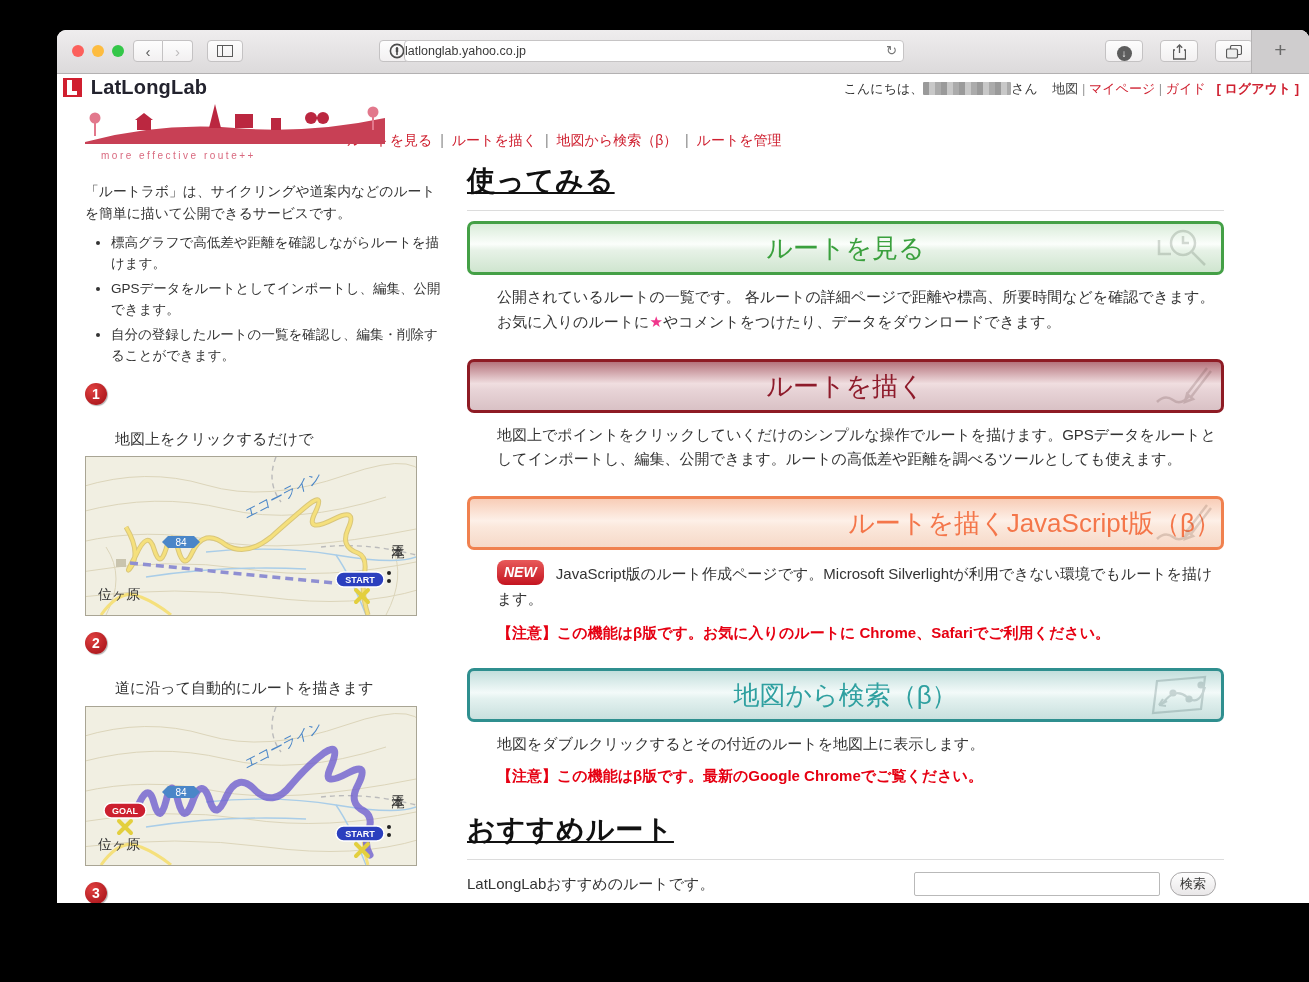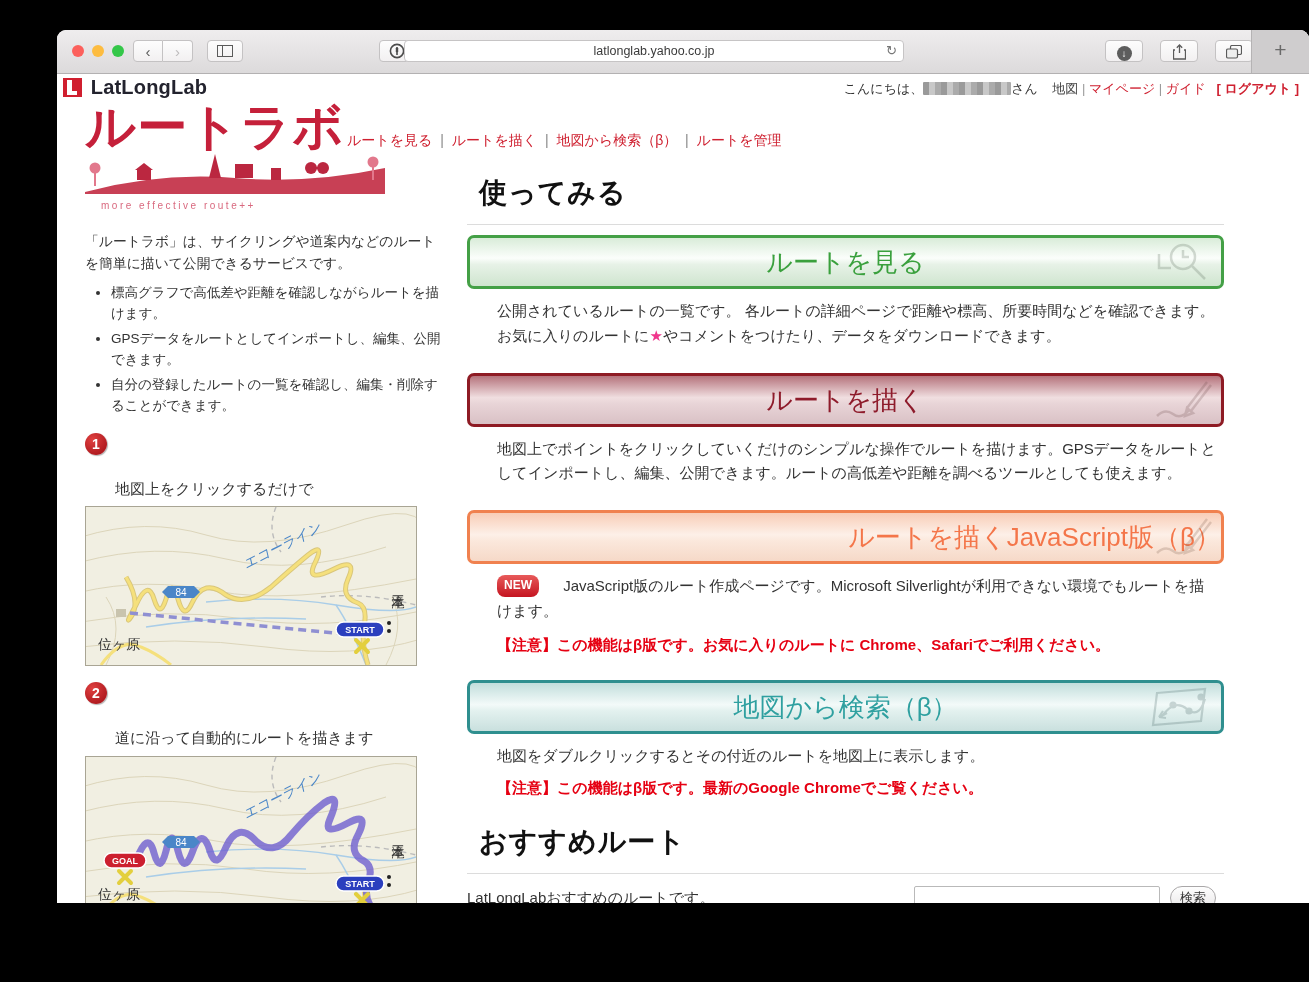--- a/index.html
+++ b/index.html
@@ -12,21 +12,21 @@
   .tl{position:absolute;top:15px;width:12px;height:12px;border-radius:50%;}
   .tl.r{left:15px;background:#fc605c;}
   .tl.y{left:35px;background:#fdbc40;}
   .tl.g{left:55px;background:#34c749;}
   .tbtn{position:absolute;top:10px;height:22px;background:linear-gradient(#fdfdfd,#f2f0f1);
     border:1px solid #c4c2c3;border-radius:4px;color:#5a5a5a;text-align:center;
     font-size:15px;line-height:21px;box-sizing:border-box;}
   .tbtn.dis{color:#bdbbbc;}
   .urlbar{position:absolute;left:347px;top:10px;width:500px;height:22px;background:#fff;
     border:1px solid #c6c4c5;border-radius:4px;box-sizing:border-box;
-    text-align:center;font-size:12.5px;color:#3a3a3a;line-height:20px;}
+    text-align:left;font-size:12.5px;color:#3a3a3a;line-height:20px;}
   .reload{position:absolute;right:6px;top:0;color:#777;font-size:13px;line-height:20px;}
   .newtabzone{position:absolute;right:0;top:0;width:57px;height:43px;background:#cfcdce;
     border-left:1px solid #b5b3b4;text-align:center;color:#6a6a6a;font-size:21px;line-height:40px;}
   .icon-circle-dl{display:inline-block;width:15px;height:15px;border-radius:50%;background:#5d5d5d;
     color:#fff;font-size:10px;line-height:15px;vertical-align:middle;}
   
   .page{position:relative;height:866px;background:#fff;overflow:hidden;}
   a,.lnk{text-decoration:none;cursor:pointer;}
   .red{color:#cf2030;}
   .site-header{position:absolute;left:0;top:0;width:100%;height:28px;}
@@ -51,38 +51,38 @@
   .sidebar li{margin-bottom:4px;}
   .easy{font-size:13.8px;margin:12px 0 0 0;}
   .step{margin:16px 0 6px 0;font-size:15px;display:flex;}
   .stepnum{flex:0 0 22px;width:22px;height:22px;border-radius:50%;color:#fff;text-align:center;
     line-height:22px;font-size:14px;font-weight:bold;margin-right:8px;
     background:radial-gradient(circle at 35% 30%,#e04040,#9f0d14);box-shadow:1px 1px 1px rgba(0,0,0,.3);}
   .steptext{line-height:1.5;padding-top:1px;margin-top:44px;}
   .mapimg{width:330px;height:158px;border:1px solid #a9a594;display:block;}
   
   .main{position:absolute;left:410px;top:88px;width:757px;color:#333;}
-  h1{font-size:28px;margin:12px;color:#111;letter-spacing:1px;}
+  h1{font-size:28px;margin:0;color:#111;letter-spacing:1px;text-decoration:underline;}
   .rule{border:none;border-top:1px solid #dcdcdc;margin:10px 0 10px 0;}
   .card{position:relative;height:48px;border-radius:7px;margin:4px 0 10px 0;
     font-size:26px;text-align:center;line-height:48px;overflow:hidden;}
   .card .cicon{position:absolute;right:8px;top:2px;opacity:.45;}
   .card.green{border:3px solid #44a046;color:#3aa03d;
     background:linear-gradient(180deg,#d9ecd9 0%,#fbfefb 42%,#e7f2e7 55%,#cfe5cf 100%);}
   .card.dred{border:3px solid #8e1b24;color:#8e1b2b;
     background:linear-gradient(180deg,#b5737c 0%,#f0dee0 45%,#e8d4d7 58%,#d9c1c5 100%);}
   .card.orange{border:3px solid #f0814f;color:#f4764a;
     background:linear-gradient(180deg,#f8cdb7 0%,#fdf0e8 45%,#fbe8dc 58%,#f6d9c8 100%);text-align:right;}
   .card.teal{border:3px solid #2f8f8f;color:#2fa0a0;
     background:linear-gradient(180deg,#c2dedc 0%,#f3faf9 45%,#e3f1ef 58%,#c9e0de 100%);}
   .desc{font-size:15px;line-height:1.65;margin:0 6px 24px 30px;}
   .desc .star1{color:#f0368c;}
   .warn{font-size:15px;font-weight:bold;color:#e60012;margin:-14px 6px 24px 30px;line-height:1.5;}
   .newbadge{display:inline-block;background:linear-gradient(#e85a5a,#c41420);color:#fff;
-    font-size:12px;font-weight:bold;border-radius:8px;padding:1px 7px;vertical-align:2px;margin-right:20px;}
+    font-size:14px;font-weight:bold;border-radius:8px;padding:1px 7px;vertical-align:2px;margin-right:8px;font-style:italic;}
   .recwrap{position:relative;margin-top:2px;}
   .recline{font-size:15px;line-height:1.85;}
   .search{position:absolute;right:8px;top:2px;}
   .search input{width:246px;height:24px;border:1px solid #b9b9b9;border-radius:2px;box-sizing:border-box;}
   .search .sbtn{height:24px;margin-left:6px;font-size:13px;padding:0 9px;vertical-align:top;
     background:linear-gradient(#fefefe,#e9e7e8);border:1px solid #a9a7a8;border-radius:12px;color:#333;}
 </style>
 </head>
 <body>
 
@@ -154,21 +154,20 @@
       <span>|</span>
       <span class="lnk">ルートを描く</span>
       <span>|</span>
       <span class="lnk">地図から検索（β）</span>
       <span>|</span>
       <span class="lnk">ルートを管理</span>
     </nav>
 
     <div class="sidebar">
       <div>
-        <div class="brand-text">ルートラボ</div>
         <svg width="300" height="42" viewBox="0 0 300 42">
           <path d="M0 40 Q75 20 150 26 Q225 32 300 16 L300 42 L0 42 Z" fill="#c84055"></path>
           <rect x="52" y="18" width="14" height="10" fill="#bb2740"></rect>
           <path d="M50 18 L59 11 L68 18 Z" fill="#bb2740"></path>
           <polygon points="130,2 124,26 136,26" fill="#bb2740"></polygon>
           <rect x="150" y="12" width="18" height="14" fill="#bb2740"></rect>
           <rect x="186" y="16" width="10" height="12" fill="#bb2740"></rect>
           <circle cx="226" cy="16" r="6" fill="#bb2740"></circle>
           <circle cx="238" cy="16" r="6" fill="#bb2740"></circle>
           <line x1="226" y1="16" x2="238" y2="16" stroke="#bb2740" stroke-width="2"></line>

